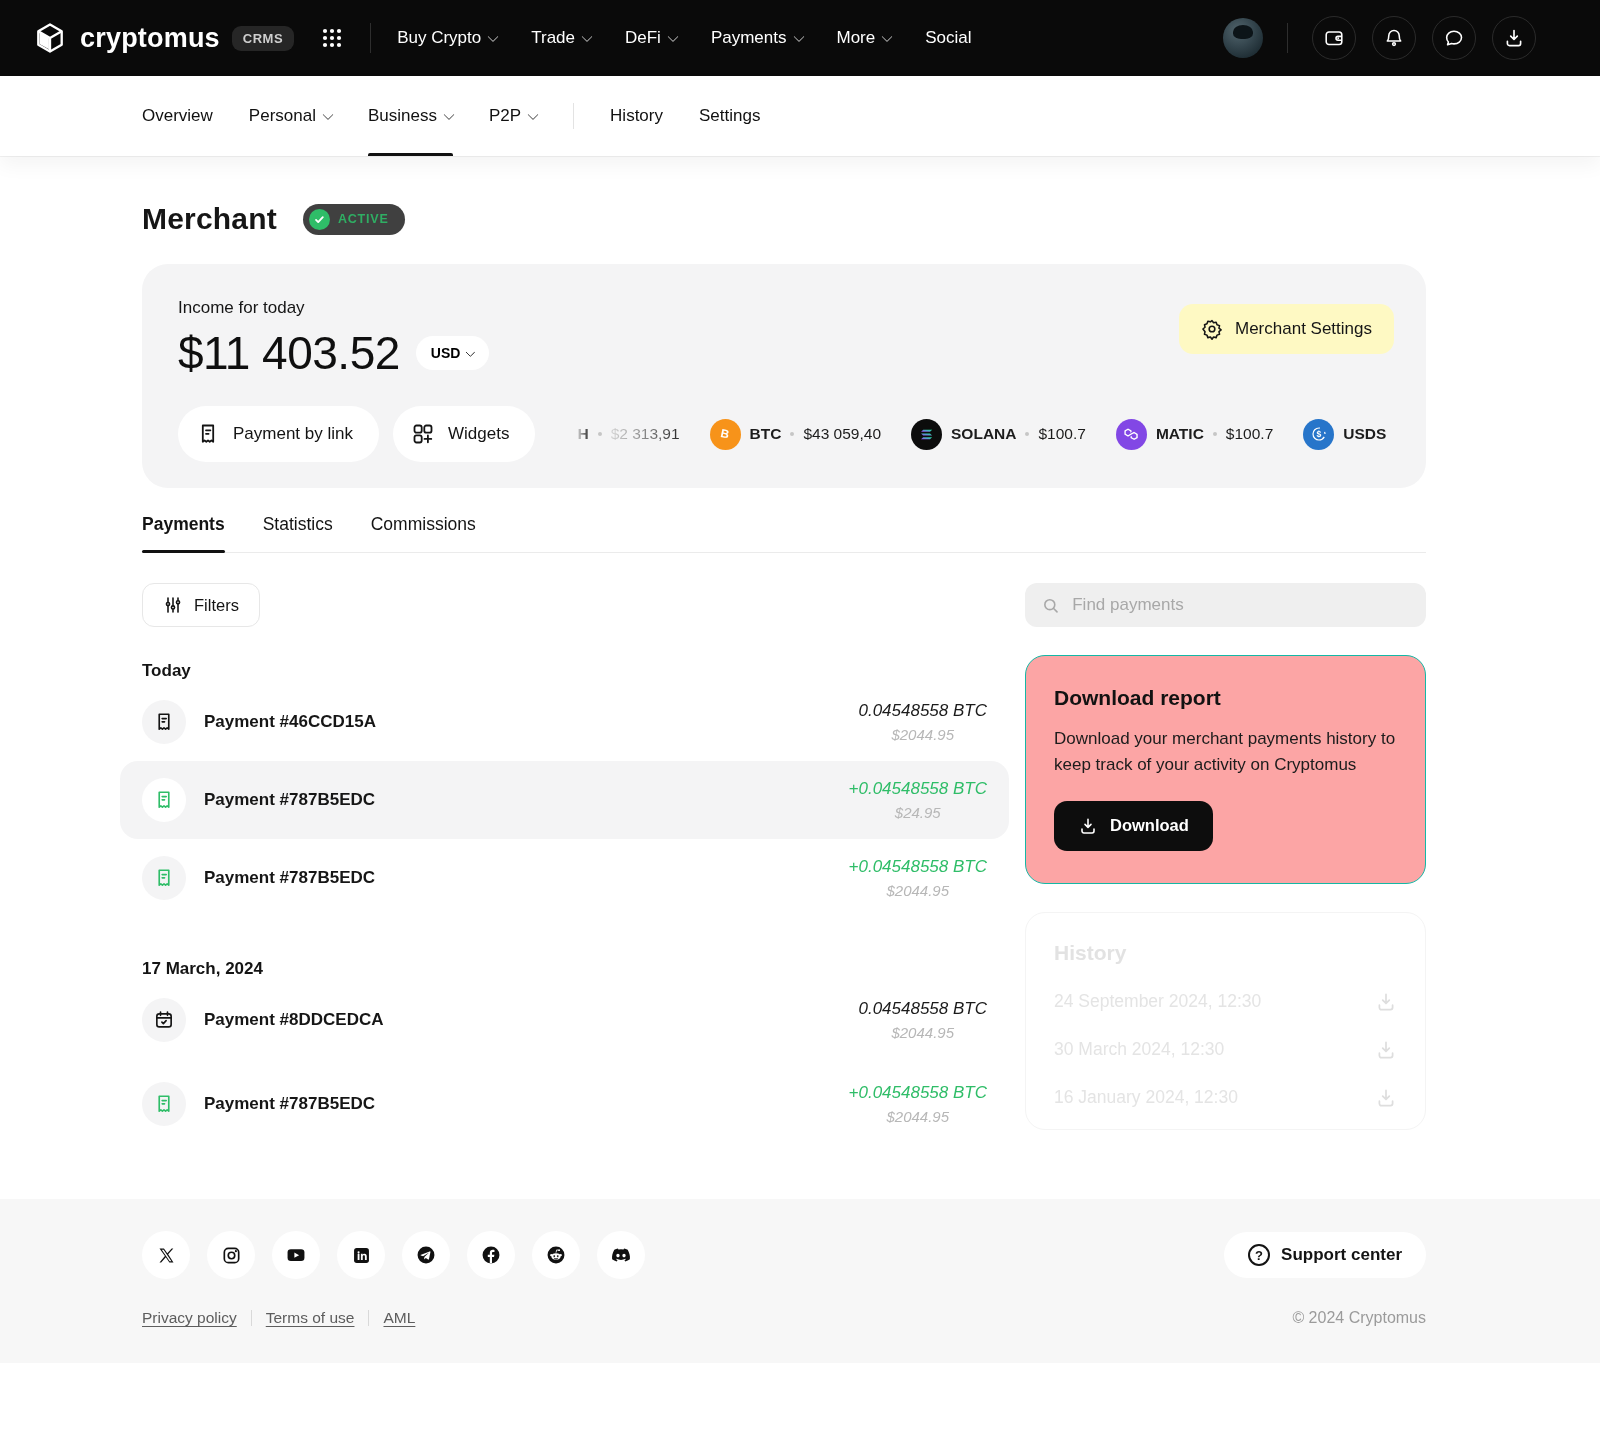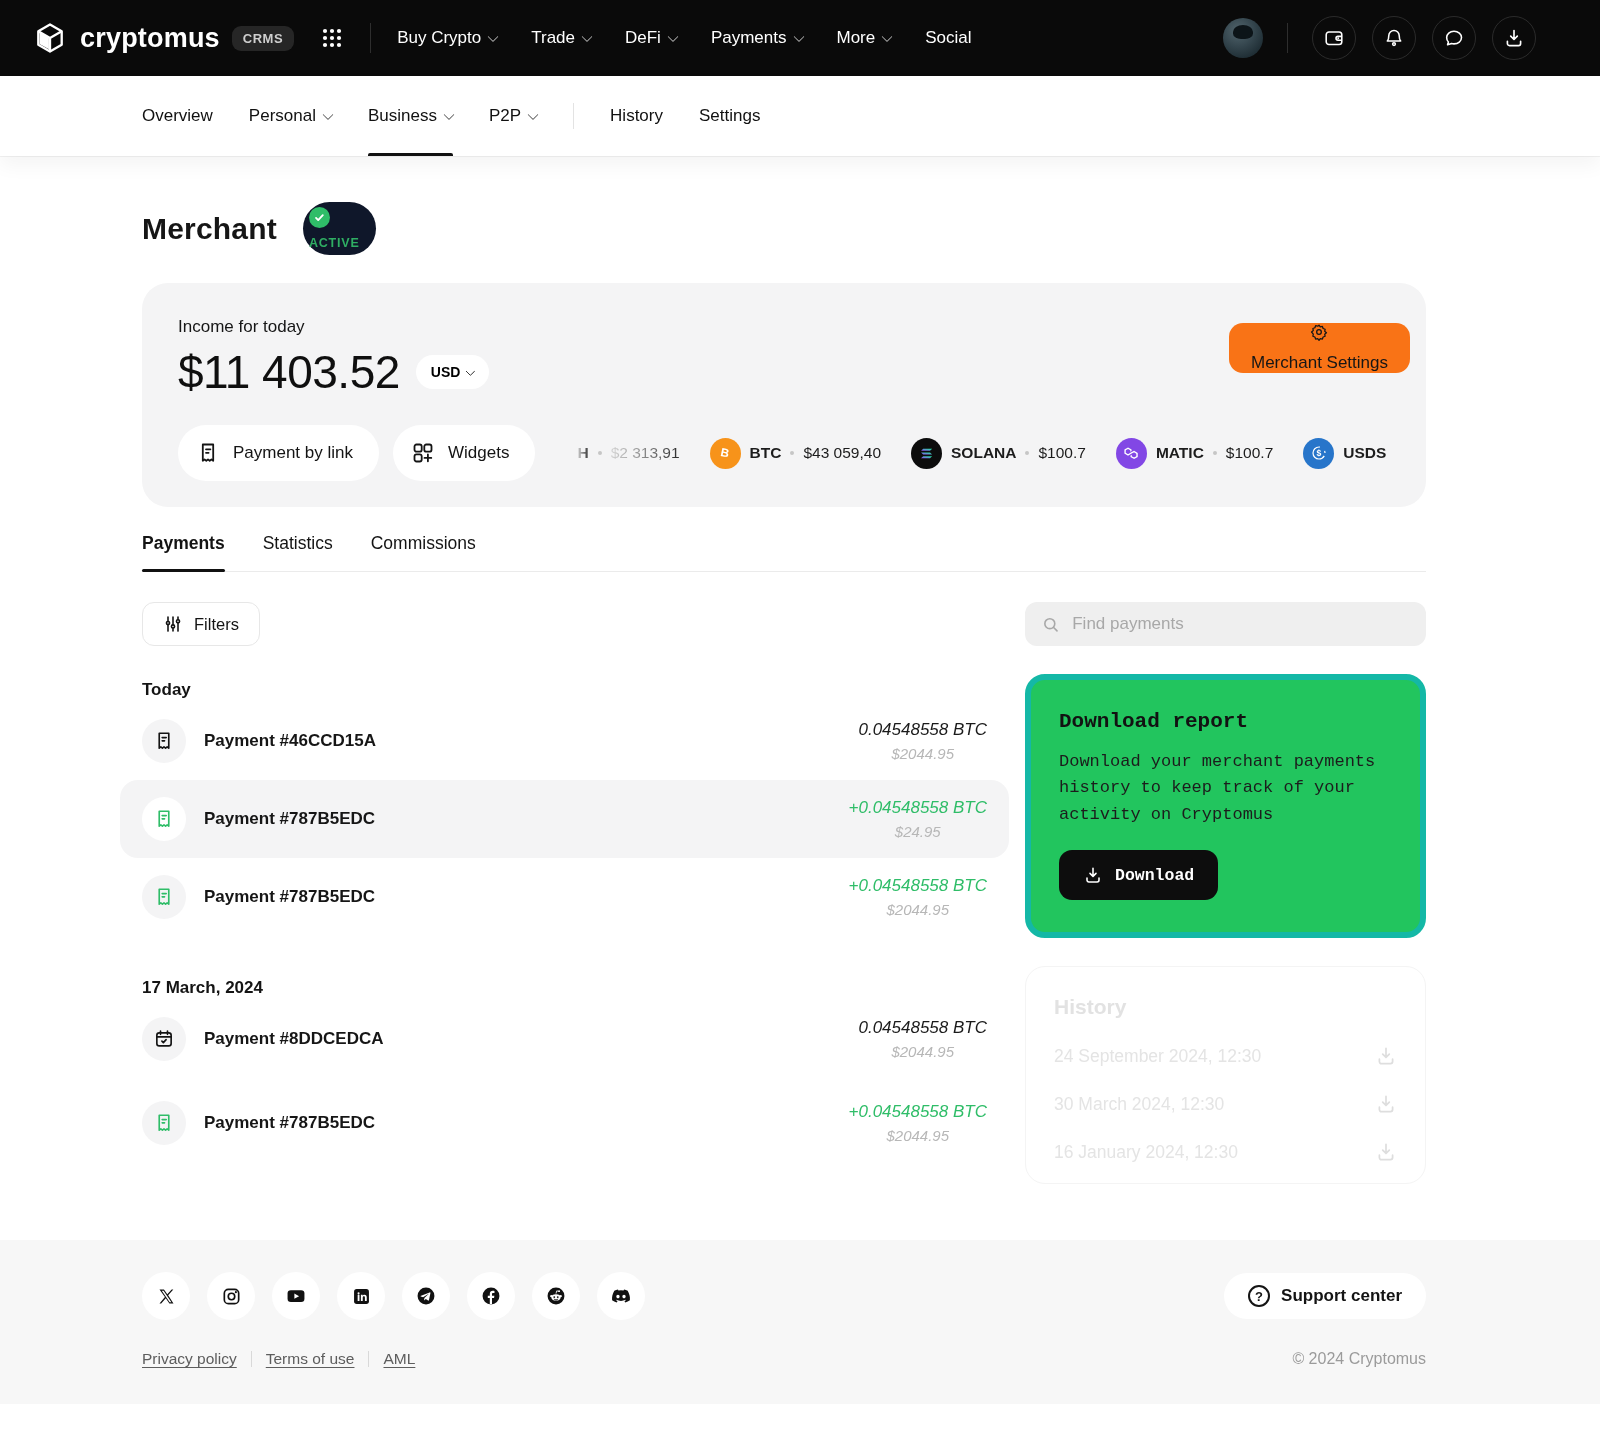--- a/index.html
+++ b/index.html
@@ -26,32 +26,32 @@
             box-shadow:0 1px 0 rgba(0,0,0,.05), 0 10px 18px rgba(0,0,0,.045); position:relative; z-index:2; }
   .subnav-item { font-size:17px; font-weight:500; color:#111; display:flex; align-items:center; gap:8px; height:100%; position:relative; cursor:pointer; }
   .subnav-item .chev { border-width:1.6px; color:#111; }
   .subnav-item.active::after { content:""; position:absolute; left:0; right:0; bottom:0; height:3px; background:#111; border-radius:2px 2px 0 0; }
   .subnav-divider { width:1px; height:26px; background:#e3e3e3; }
 
   
   .content { width:1284px; margin-left:142px; }
   .page-title-row { display:flex; align-items:center; gap:26px; margin-top:46px; }
   .page-title { font-size:30px; font-weight:bold; letter-spacing:.2px; }
-  .status-badge { display:flex; align-items:flex-start; gap:8px; background:#0f172a; border-radius:999px; padding:5px 16px 5px 6px;flex-direction:column; }
+  .status-badge { display:flex; align-items:center; gap:8px; background:#404040; border-radius:999px; padding:5px 16px 5px 6px; }
   .status-badge .check { width:21px; height:21px; border-radius:50%; background:#2fbd68; display:flex; align-items:center; justify-content:center; }
   .status-badge .label { color:#2fae63; font-size:12.5px; font-weight:bold; letter-spacing:.8px; }
 
   
   .income-card { position:relative; margin-top:28px; background:#f4f4f5; border-radius:26px; padding:34px 36px 36px; height:224px; }
   .income-label { font-size:17px; font-weight:500; color:#161616; }
   .amount-row { display:flex; align-items:center; gap:16px; margin-top:8px; }
   .amount { font-size:46px; font-weight:normal; letter-spacing:-.5px; color:#0f0f0f; }
   .usd-pill { background:#fff; border-radius:999px; padding:9px 15px; font-size:14px; font-weight:bold; display:flex; align-items:center; gap:7px; cursor:pointer; border:none; }
   .usd-pill .chev { width:6.5px; height:6.5px; }
-  .settings-btn { position:absolute; top:40px; right:16px; background:#f97316; border:none; border-radius:14px; height:50px; padding:0 22px; display:flex; align-items:center; gap:12px; font-size:17px; font-weight:500; color:#161616; cursor:pointer; font-family:inherit;flex-direction:column; }
+  .settings-btn { position:absolute; top:40px; right:32px; background:#fef9c3; border:none; border-radius:14px; height:50px; padding:0 22px; display:flex; align-items:center; gap:12px; font-size:17px; font-weight:500; color:#161616; cursor:pointer; font-family:inherit; }
   .card-actions { display:flex; align-items:center; gap:14px; margin-top:26px; }
   .pill-btn { background:#fff; border:none; border-radius:999px; height:56px; padding:0 26px 0 18px; display:flex; align-items:center; gap:13px; font-size:17px; font-weight:500; color:#141414; cursor:pointer; font-family:inherit; }
   .ticker { display:flex; align-items:center; gap:30px; margin-left:28px; overflow:hidden; flex:1; }
   .ticker-item { display:flex; align-items:center; gap:9px; white-space:nowrap; font-size:15.5px; }
   .ticker-item .sym { font-weight:600; color:#1c1c1c; }
   .ticker-item .sep { width:4px; height:4px; border-radius:50%; background:#c6c6c6; }
   .ticker-item .price { font-weight:500; color:#1c1c1c; }
   .ticker-item.faded .sym, .ticker-item.faded .price { background:linear-gradient(90deg,#d4d4d4 0%,#8f8f8f 45%,#2b2b2b 100%); -webkit-background-clip:text; background-clip:text; color:transparent; }
   .coin { width:31px; height:31px; border-radius:50%; display:flex; align-items:center; justify-content:center; flex:0 0 auto; }
   .coin-btc { background:#f7931a; }
@@ -81,21 +81,21 @@
   .pay-title { font-size:17px; font-weight:700; color:#161616; }
   .pay-amounts { margin-left:auto; text-align:center;font-style:italic; }
   .pay-btc { font-size:17px; font-weight:500; color:#1b1b1b; }
   .pay-btc.pos { color:#2fbd68; }
   .pay-usd { font-size:15px; color:#b7b7b7; margin-top:5px; font-weight:500; }
 
   
   .search-box { background:#efefef; border-radius:12px; height:44px; display:flex; align-items:center; gap:12px; padding:0 16px; }
   .search-box input { border:none; background:transparent; outline:none; font-size:17px; color:#333; width:100%; font-family:inherit; }
   .search-box input::placeholder { color:#a8a8a8; }
-  .report-card { margin-top:28px; background:#22c55e; border:6px solid #14b8a6; border-radius:20px; padding:30px 28px 32px;font-family:Liberation Mono, monospace; }
+  .report-card { margin-top:28px; background:#fca5a5; border:1px solid #14b8a6; border-radius:20px; padding:30px 28px 32px; }
   .report-title { font-size:21px; font-weight:bold; color:#121212; }
   .report-desc { font-size:17px; line-height:1.55; color:#1c1c1c; margin-top:16px; }
   .download-btn { margin-top:22px; background:#0d0d0d; color:#fff; border:none; border-radius:13px; height:50px; padding:0 24px; display:flex; align-items:center; gap:12px; font-size:16.5px; font-weight:600; cursor:pointer; font-family:inherit; }
 
   .history-card { margin-top:28px; border:1px solid #f4f4f4; border-radius:20px; padding:28px 28px 20px; }
   .history-title { font-size:21px; font-weight:bold; color:#e2e2e2; }
   .history-row { display:flex; align-items:center; justify-content:space-between; margin-top:26px; }
   .history-date { font-size:17.5px; color:#e4e4e4; font-weight:500; }
   .history-dl { color:#dedede; cursor:pointer; }
 

